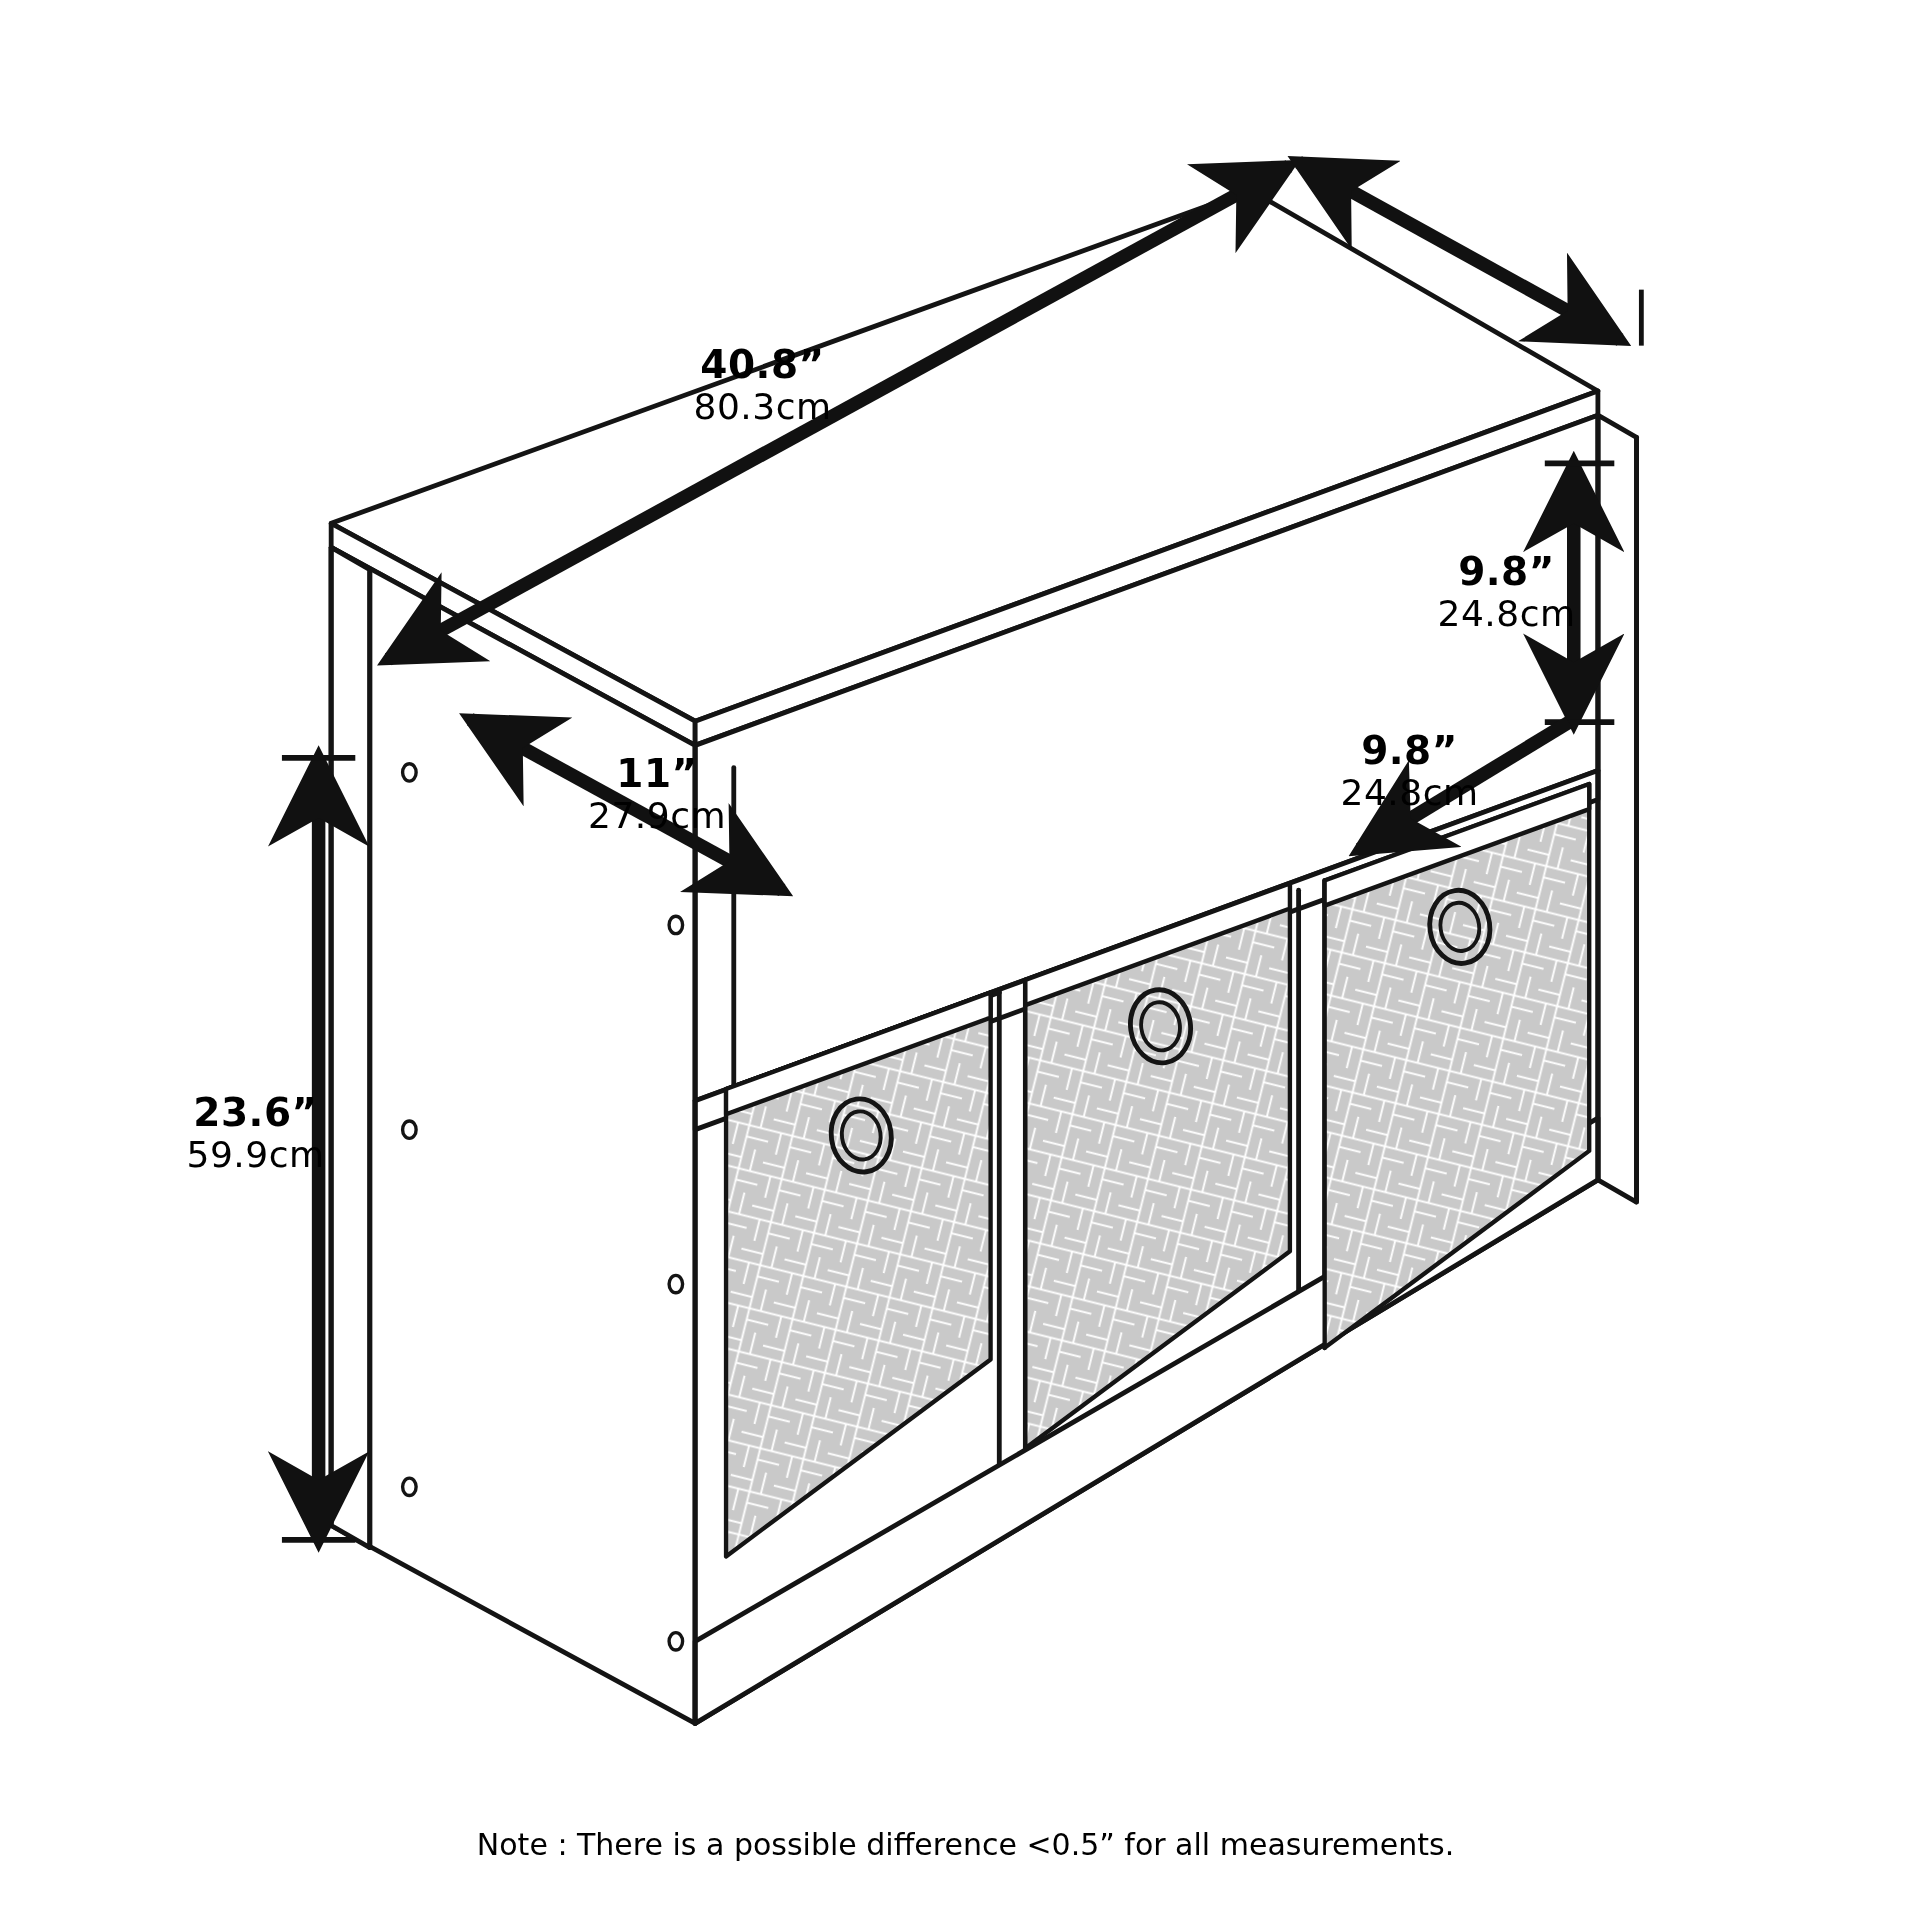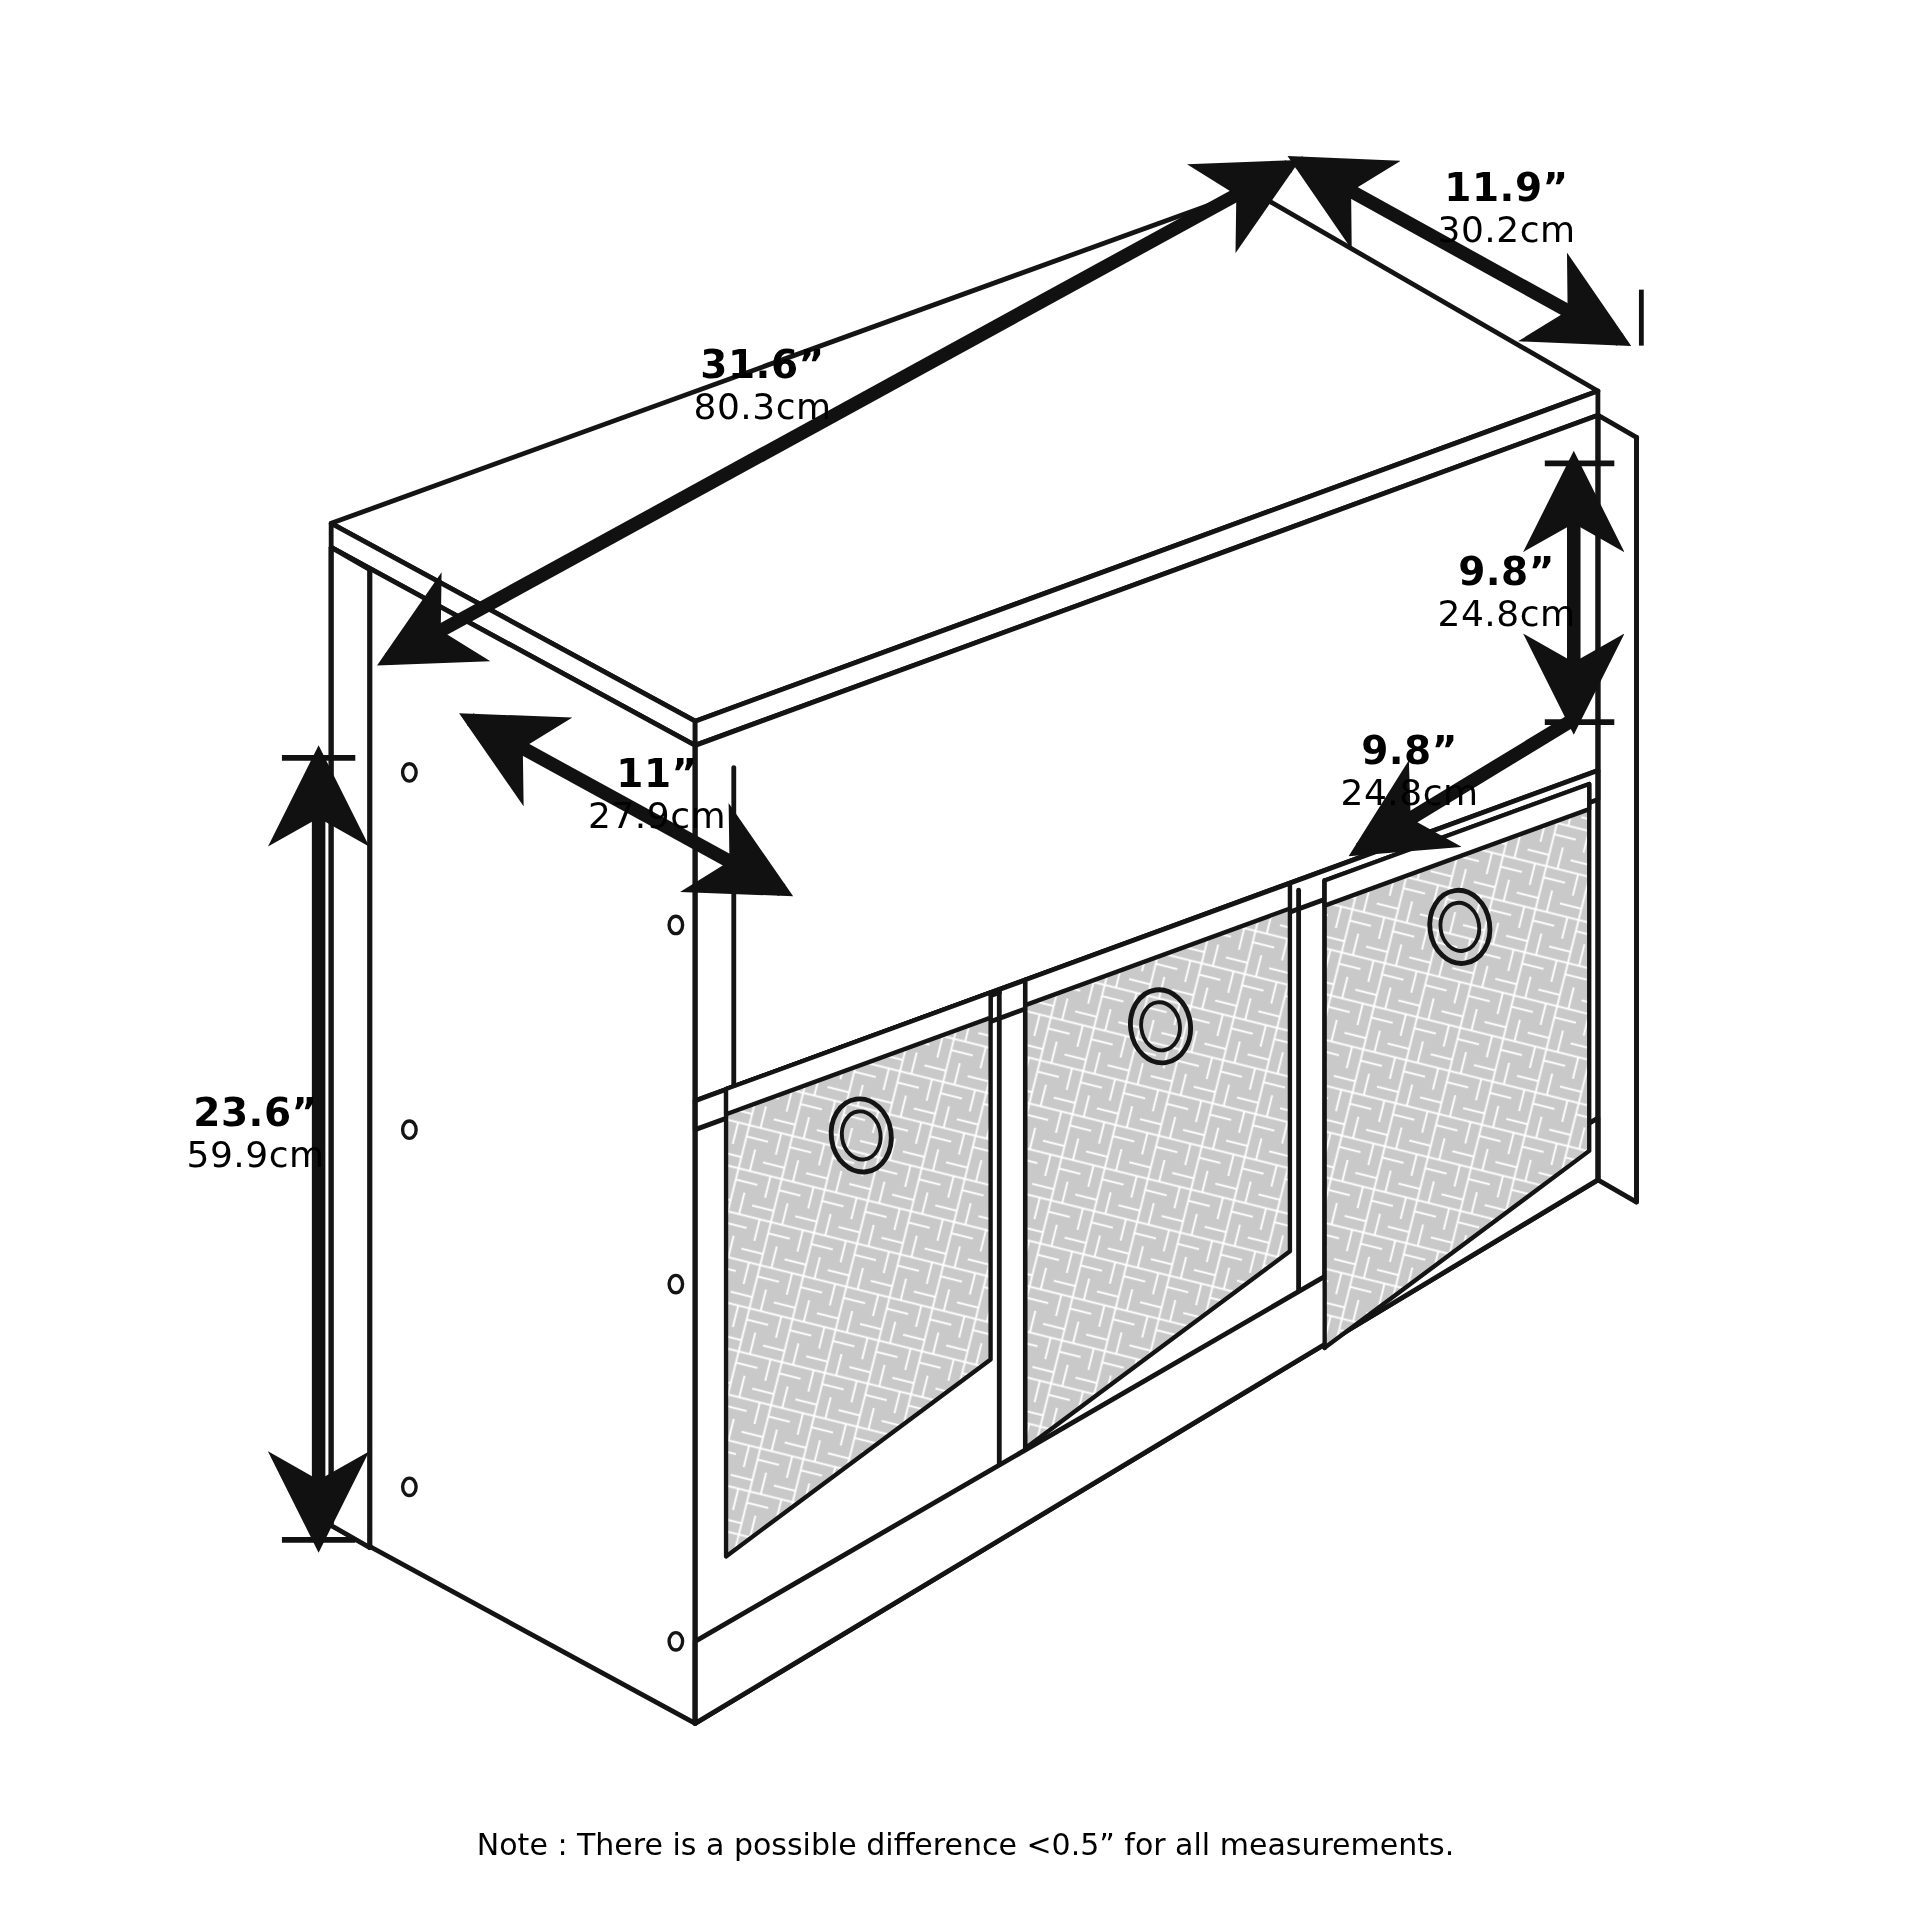--- a/index.html
+++ b/index.html
@@ -172,28 +172,24 @@
 
       <line x1="1630" y1="480" x2="1630" y2="748" marker-start="url(#arrHeadBig)" marker-end="url(#arrHeadBig)" stroke-width="14"></line>
       <line x1="1600" y1="480" x2="1672" y2="480" stroke-width="6"></line>
       <line x1="1600" y1="748" x2="1672" y2="748" stroke-width="6"></line>
 
       <line x1="1625" y1="748" x2="1408" y2="880" marker-end="url(#arrHeadBig)" stroke-width="14"></line>
     </g>
   </svg>
 
   <div class="dim-label" style="left:637px; top:343px; width:251px;">
-    <div class="dim-in">31.6”</div>
+    <div class="dim-in">40.8”</div>
     <div class="dim-cm">80.3cm</div>
   </div>
 
-  <div class="dim-label" style="left:1381px; top:166px; width:251px;">
-    <div class="dim-in">11.9”</div>
-    <div class="dim-cm">30.2cm</div>
-  </div>
 
   <div class="dim-label" style="left:130px; top:1091px; width:251px;">
     <div class="dim-in">23.6”</div>
     <div class="dim-cm">59.9cm</div>
   </div>
 
   <div class="dim-label" style="left:541px; top:752px; width:232px;">
     <div class="dim-in">11”</div>
     <div class="dim-cm">27.9cm</div>
   </div>

